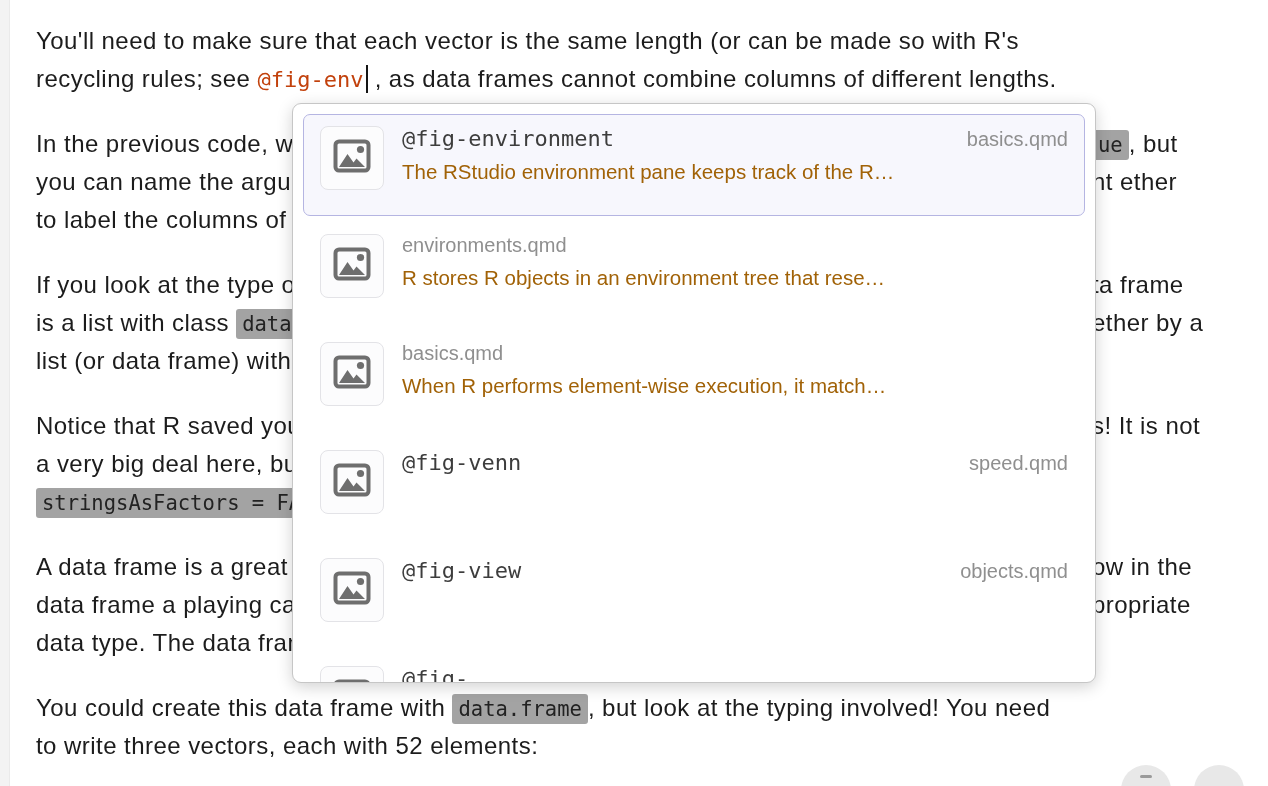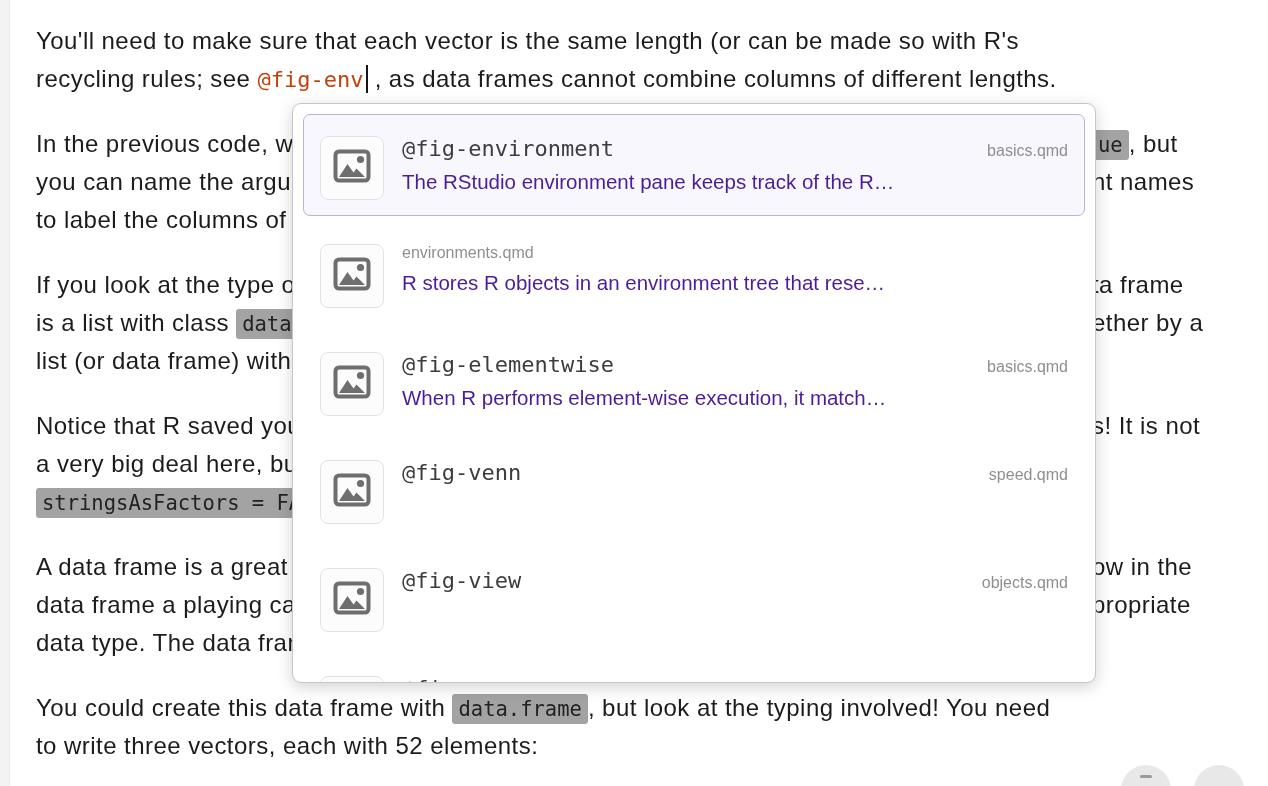--- a/index.html
+++ b/index.html
@@ -39,38 +39,38 @@
   
   #popup{
     position:absolute;left:292px;top:103px;width:804px;height:580px;
     box-sizing:border-box;background:#ffffff;
     border:1px solid #c6c6c6;border-radius:9px;
     box-shadow:0 4px 16px rgba(0,0,0,0.18);
     padding:10px;overflow:hidden;
   }
   .item{
     display:flex;align-items:flex-start;gap:18px;
-    box-sizing:border-box;height:102px;padding:21px 16px;
+    box-sizing:border-box;height:102px;padding:11px 16px;
     border:1px solid transparent;border-radius:7px;margin-bottom:6px;
   }
   .item.selected{background:#f7f7fd;border-color:#b5b5e2;}
   .iconbox{
     flex:none;width:64px;height:64px;box-sizing:border-box;
     background:#fcfcfd;border:1px solid #e3e3e7;border-radius:8px;
     display:flex;align-items:center;justify-content:center;
   }
   .itext{flex:1;min-width:0;}
   .trow{display:flex;justify-content:space-between;align-items:baseline;}
   .ilabel{
     font-family:"DejaVu Sans Mono",monospace;
     font-size:22px;color:#3d3d3d;white-space:nowrap;
   }
-  .ifile{font-size:16px;color:#8f8f8f;white-space:nowrap;}
+  .ifile{font-size:20px;color:#8f8f8f;white-space:nowrap;}
   .idesc{
-    font-size:20.5px;color:#4c1d95;margin-top:9px;
+    font-size:20.5px;color:#a16207;margin-top:9px;
     white-space:nowrap;overflow:hidden;
   }
   
   .navcircle{
     position:absolute;width:50px;height:50px;border-radius:50%;
     background:#e8e8e8;
   }
   #nav1{left:1121px;top:765px;}
   #nav2{left:1194px;top:765px;}
   #nav1:after{
@@ -83,21 +83,21 @@
 
 <div id="gutter"></div>
 
 <div id="doc">
     <div class="para">
       <div class="line"><span class="t">You'll need to make sure that each vector is the same length (or can be made so with R's</span></div>
       <div class="line"><span class="t">recycling rules; see </span><span class="ref">@fig-env</span><span class="cursor"></span><span class="t"> , as data frames cannot combine columns of different lengths.</span></div>
     </div>
     <div class="para">
       <div class="line"><span class="t">In the previous code, we named the arguments </span><span class="rfrag"><span class="code">ue</span><span class="t">, but</span></span></div>
-      <div class="line"><span class="t">you can name the arguments whatever you like.</span><span class="rfrag"><span class="t">nt names</span></span></div>
+      <div class="line"><span class="t">you can name the arguments whatever you like.</span><span class="rfrag"><span class="t">nt ether</span></span></div>
       <div class="line"><span class="t">to label the columns of the data frame.</span></div>
     </div>
     <div class="para">
       <div class="line"><span class="t">If you look at the type of a data frame, you will see</span><span class="rfrag"><span class="t">ta frame</span></span></div>
       <div class="line"><span class="t">is a list with class </span><span class="code">data.frame</span><span class="t">. You can</span><span class="rfrag"><span class="t">ether by a</span></span></div>
       <div class="line"><span class="t">list (or data frame) with </span><span class="code">str</span></div>
     </div>
     <div class="para">
       <div class="line"><span class="t">Notice that R saved your character strings as factors</span><span class="rfrag"><span class="t">s! It is not</span></span></div>
       <div class="line"><span class="t">a very big deal here, but you can avoid this behavior</span></div>
@@ -149,21 +149,20 @@
     <div class="item">
       <div class="iconbox">
         <span><svg width="38" height="34" viewBox="0 0 38 34" xmlns="http://www.w3.org/2000/svg">
             <rect x="2.5" y="2.5" width="33" height="29" rx="3.5" fill="none" stroke="#6e6e6e" stroke-width="4"></rect>
             <circle cx="27.5" cy="10.5" r="3.6" fill="#6e6e6e"></circle>
             <path d="M6 28 L14.5 15 L20.5 23.5 L23.5 19.5 L32 28 Z" fill="#6e6e6e"></path>
           </svg></span>
       </div>
       <div class="itext">
         <div class="trow">
-          <span class="ilabel">@fig-elementwise</span>
           <span class="ifile">basics.qmd</span>
         </div>
         <div class="idesc">When R performs element-wise execution, it match…</div>
       </div>
     </div>
     <div class="item">
       <div class="iconbox">
         <span><svg width="38" height="34" viewBox="0 0 38 34" xmlns="http://www.w3.org/2000/svg">
             <rect x="2.5" y="2.5" width="33" height="29" rx="3.5" fill="none" stroke="#6e6e6e" stroke-width="4"></rect>
             <circle cx="27.5" cy="10.5" r="3.6" fill="#6e6e6e"></circle>

